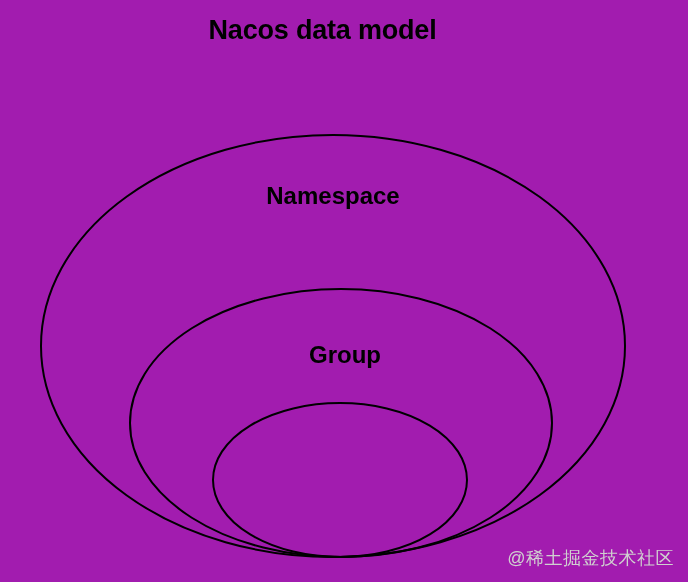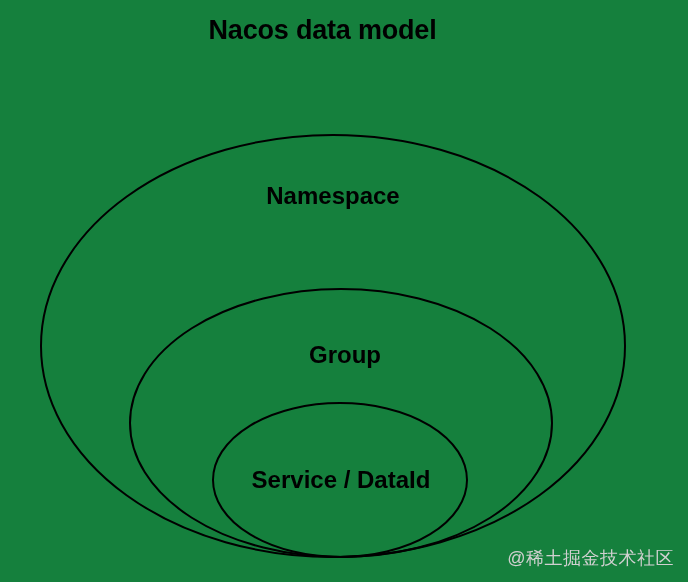--- a/index.html
+++ b/index.html
@@ -72,31 +72,30 @@
     bottom: 12px;
     font-size: 18px;
     color: #d0d0d0;
     letter-spacing: 0.5px;
     white-space: nowrap;
   }
 </style>
 </head>
 <body>
 
-<div id="canvas" style="background: #15803d;">
+<div id="canvas" style="background: #a21caf;">
 
   <div id="diagram-title">Nacos data model</div>
 
   <svg id="ellipse-svg" viewBox="0 0 688 582">
     <ellipse cx="333" cy="346" rx="292" ry="211" fill="none" stroke="#000000" stroke-width="2"></ellipse>
     <ellipse cx="341" cy="423" rx="211" ry="134" fill="none" stroke="#000000" stroke-width="2"></ellipse>
     <ellipse cx="340" cy="480" rx="127" ry="77" fill="none" stroke="#000000" stroke-width="2"></ellipse>
   </svg>
 
   <div class="ring-label" id="label-namespace">Namespace</div>
 
   <div class="ring-label" id="label-group">Group</div>
 
-  <div class="ring-label" id="label-service">Service / DataId</div>
 
   <div id="watermark" style="color: rgb(208, 208, 208);">@稀土掘金技术社区</div>
 
 </div>
 
 </body></html>

